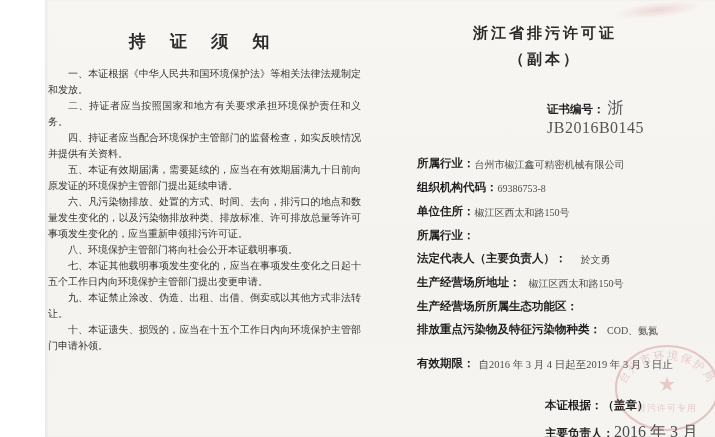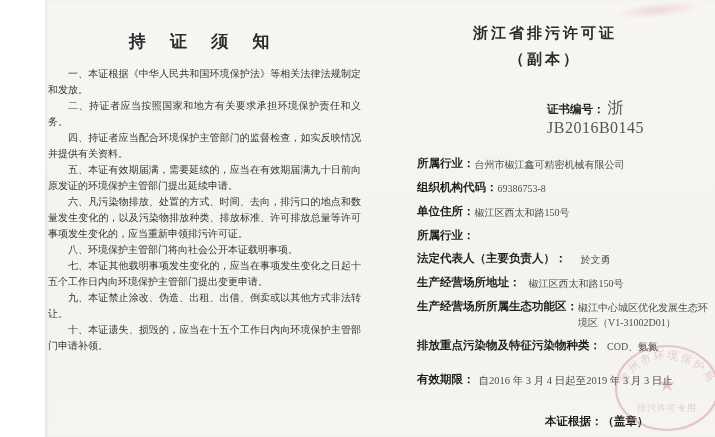--- a/index.html
+++ b/index.html
@@ -106,21 +106,20 @@
       <div class="frow">
         <span class="lbl">法定代表人（主要负责人）：</span>
         <span class="val" style="padding-left:14px;">於文勇</span>
       </div>
       <div class="frow">
         <span class="lbl">生产经营场所地址：</span>
         <span class="val" style="padding-left:8px;">椒江区西太和路150号</span>
       </div>
       <div class="frow">
         <span class="lbl">生产经营场所所属生态功能区：</span>
-        <span class="val">椒江中心城区优化发展生态环境区（V1-31002D01）</span>
       </div>
       <div class="frow">
         <span class="lbl">排放重点污染物及特征污染物种类：</span>
         <span class="val" style="padding-left:6px;">COD、氨氮</span>
       </div>
 
       <div class="frow validity">
         <span class="lbl">有效期限：</span>
         <span class="val" style="font-size:10.5px;padding-left:4px;">自2016 年 3  月 4  日起至2019 年 3  月 3  日止</span>
       </div>

